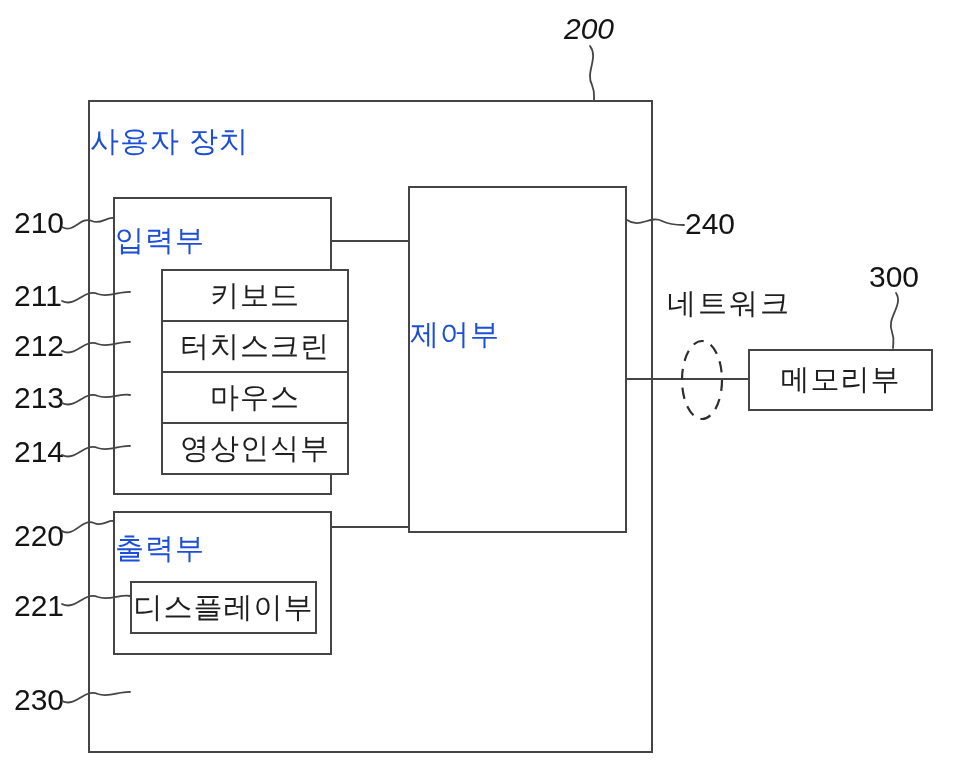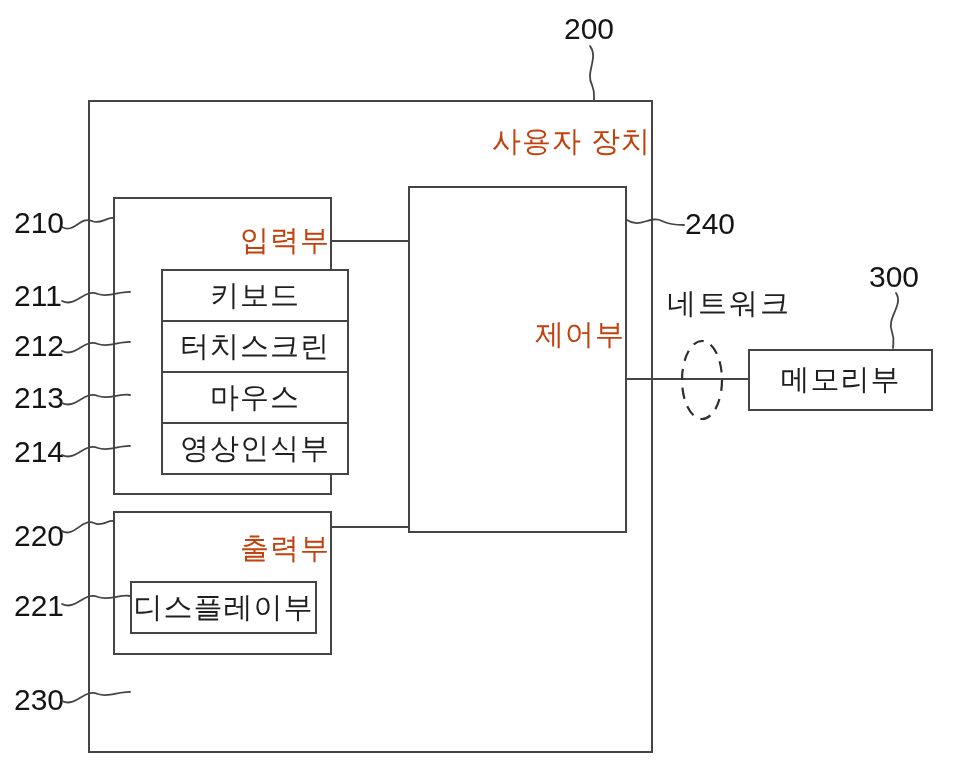--- a/index.html
+++ b/index.html
@@ -19,24 +19,24 @@
   .box {
     position: absolute;
     border: 2px solid #454545;
     background: #ffffff;
     box-sizing: border-box;
   }
   .box-label {
     position: absolute;
     left: 0;
     width: 100%;
-    text-align: right;
+    text-align: left;
     font-size: 29px;
     letter-spacing: 1px;
-    color: #c2410c;
+    color: #1d4ed8;
     white-space: nowrap;
   }
   .cell {
     box-sizing: border-box;
     height: 53px;
     border: 2px solid #454545;
     margin-top: -2px;
     display: flex;
     align-items: center;
     justify-content: center;
@@ -121,21 +121,21 @@
   <div class="box flex-center" style="left:748px; top:349px; width:185px; height:62px;">
     <span>메모리부</span>
   </div>
 
   <div class="free-label" style="left:655px; top:284px; width:115px; text-align:center;margin-left:12px;">네트워크</div>
 
   <div class="connector" style="left:332px; top:240px; width:76px;"></div>
   <div class="connector" style="left:332px; top:526px; width:76px;"></div>
   <div class="connector" style="left:627px; top:378px; width:121px;"></div>
 
-  <div class="ref-num" style="left:559px; top:12px; width:60px; text-align:center;">200</div>
+  <div class="ref-num" style="left:559px; top:12px; width:60px; text-align:center;font-style:italic;">200</div>
   <div class="ref-num" style="left:14px; top:206px; width:42px; text-align:right;">210</div>
   <div class="ref-num" style="left:14px; top:279px; width:42px; ">211</div>
   <div class="ref-num" style="left:14px; top:329px; width:42px; text-align:right;">212</div>
   <div class="ref-num" style="left:14px; top:381px; width:42px; text-align:right;">213</div>
   <div class="ref-num" style="left:14px; top:435px; width:42px; text-align:right;">214</div>
   <div class="ref-num" style="left:14px; top:519px; width:42px; text-align:right;">220</div>
   <div class="ref-num" style="left:14px; top:589px; width:42px; text-align:right;">221</div>
   <div class="ref-num" style="left:14px; top:683px; width:42px; text-align:right;">230</div>
   <div class="ref-num" style="left:685px; top:207px; width:60px;">240</div>
   <div class="ref-num" style="left:864px; top:260px; width:60px; text-align:center;">300</div>

